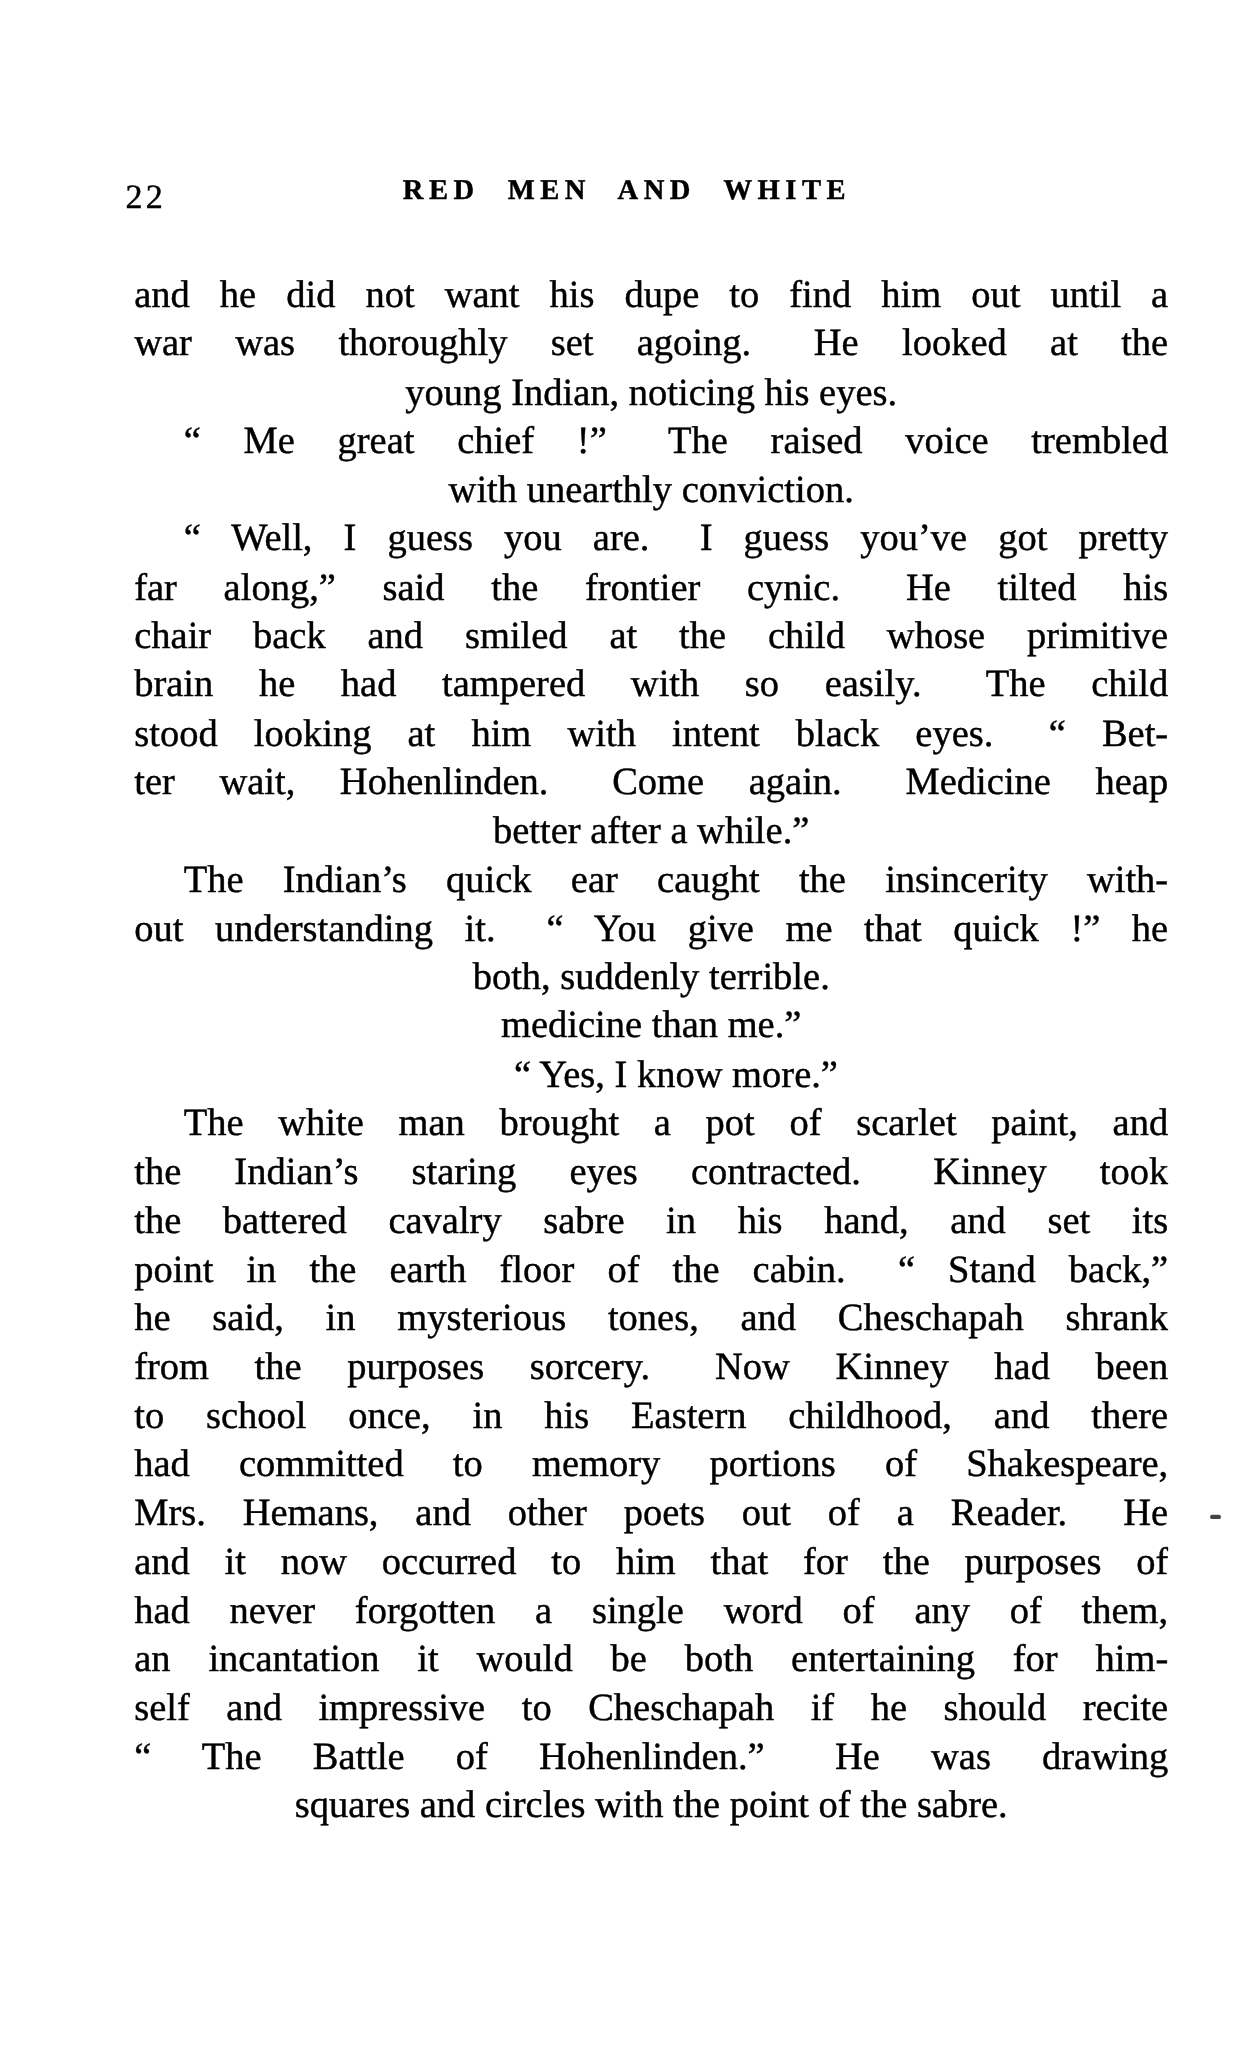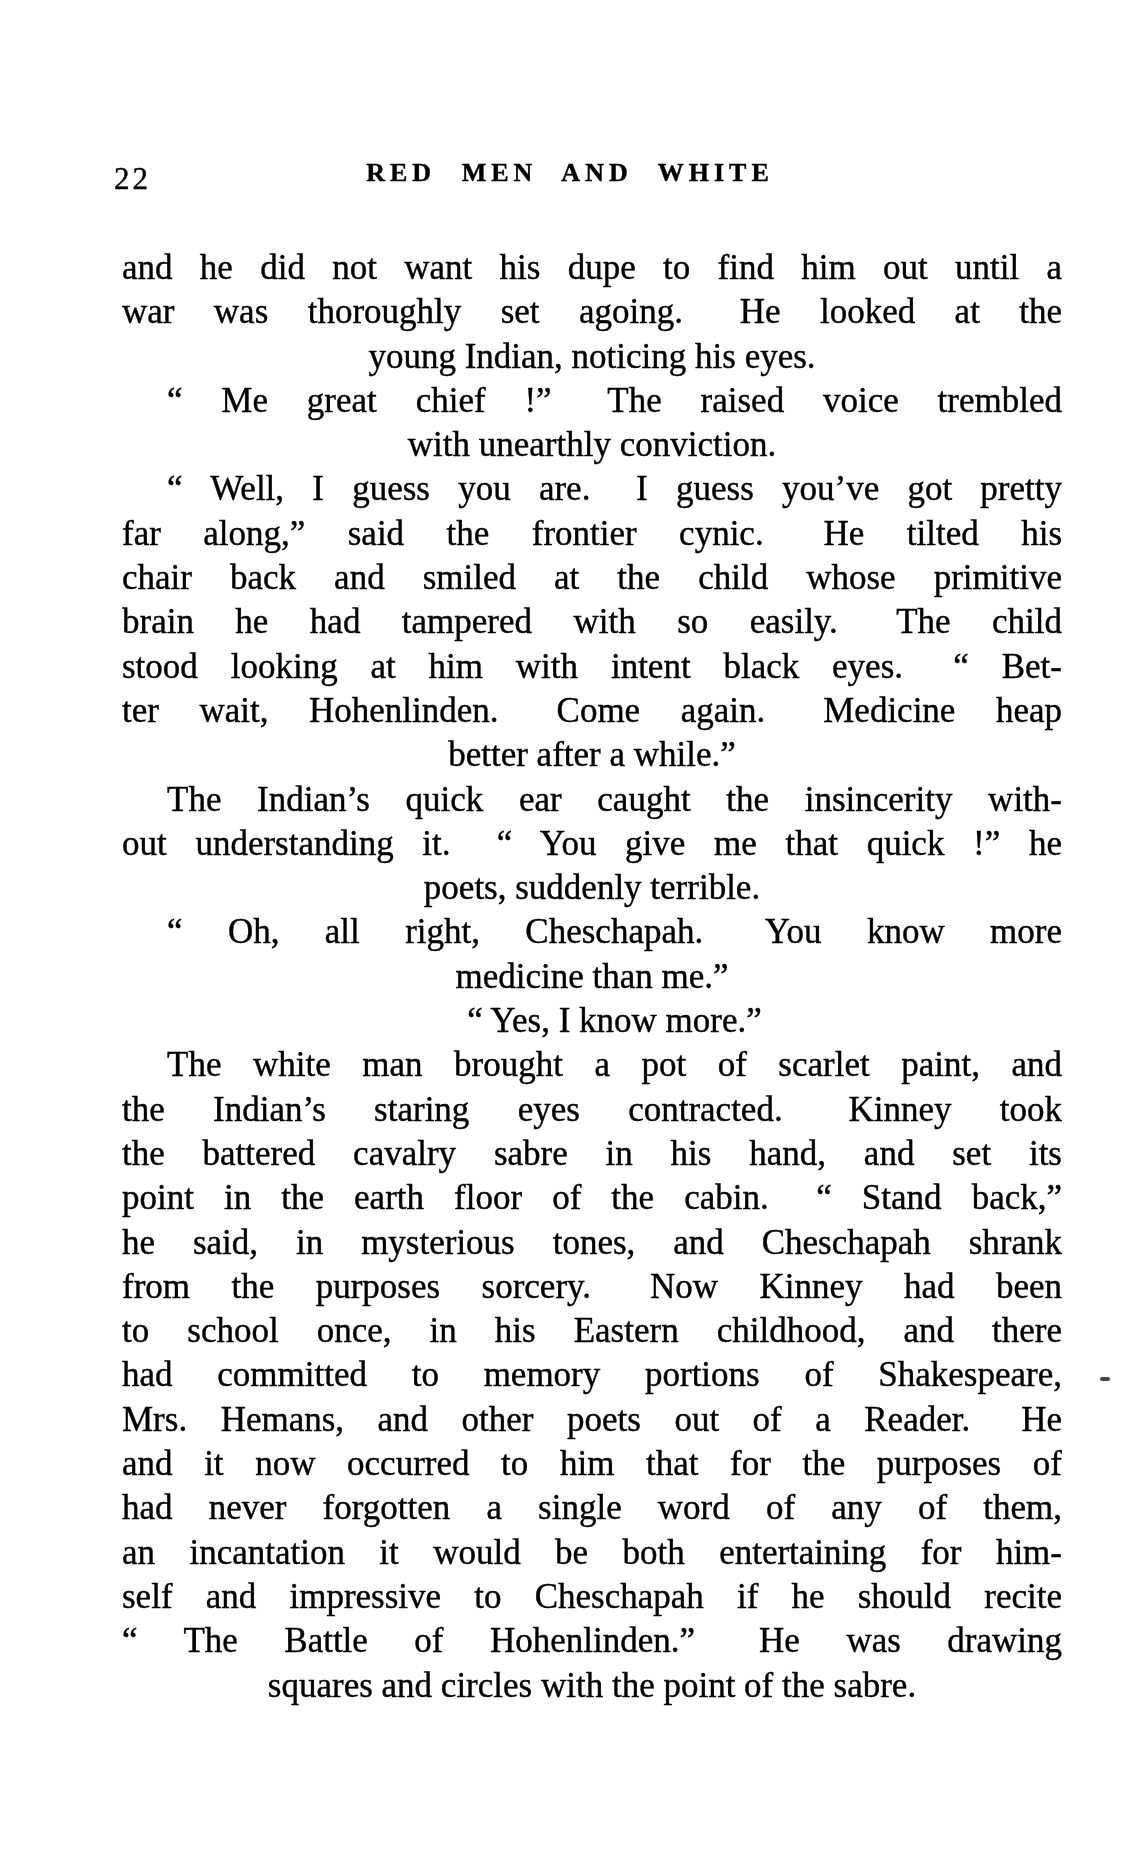--- a/index.html
+++ b/index.html
@@ -102,22 +102,21 @@
       <div class="line">with unearthly conviction.</div>
       <div class="line j in">“ Well, I guess you are.  I guess you’ve got pretty</div>
       <div class="line j">far along,” said the frontier cynic.  He tilted his</div>
       <div class="line j">chair back and smiled at the child whose primitive</div>
       <div class="line j">brain he had tampered with so easily.  The child</div>
       <div class="line j">stood looking at him with intent black eyes.  “ Bet-</div>
       <div class="line j">ter wait, Hohenlinden.  Come again.  Medicine heap</div>
       <div class="line">better after a while.”</div>
       <div class="line j in">The Indian’s quick ear caught the insincerity with-</div>
       <div class="line j">out understanding it.  “ You give me that quick !” he</div>
-      <div class="line">poets, suddenly terrible.</div>
-      <div class="line j in">“ Oh, all right, Cheschapah.  You know more</div>
+      <div class="line">both, suddenly terrible.</div>
       <div class="line">medicine than me.”</div>
       <div class="line in">“ Yes, I know more.”</div>
       <div class="line j in">The white man brought a pot of scarlet paint, and</div>
       <div class="line j">the Indian’s staring eyes contracted.  Kinney took</div>
       <div class="line j">the battered cavalry sabre in his hand, and set its</div>
       <div class="line j">point in the earth floor of the cabin.  “ Stand back,”</div>
       <div class="line j">he said, in mysterious tones, and Cheschapah shrank</div>
       <div class="line j">from the purposes sorcery.  Now Kinney had been</div>
       <div class="line j">to school once, in his Eastern childhood, and there</div>
       <div class="line j">had committed to memory portions of Shakespeare,</div>

